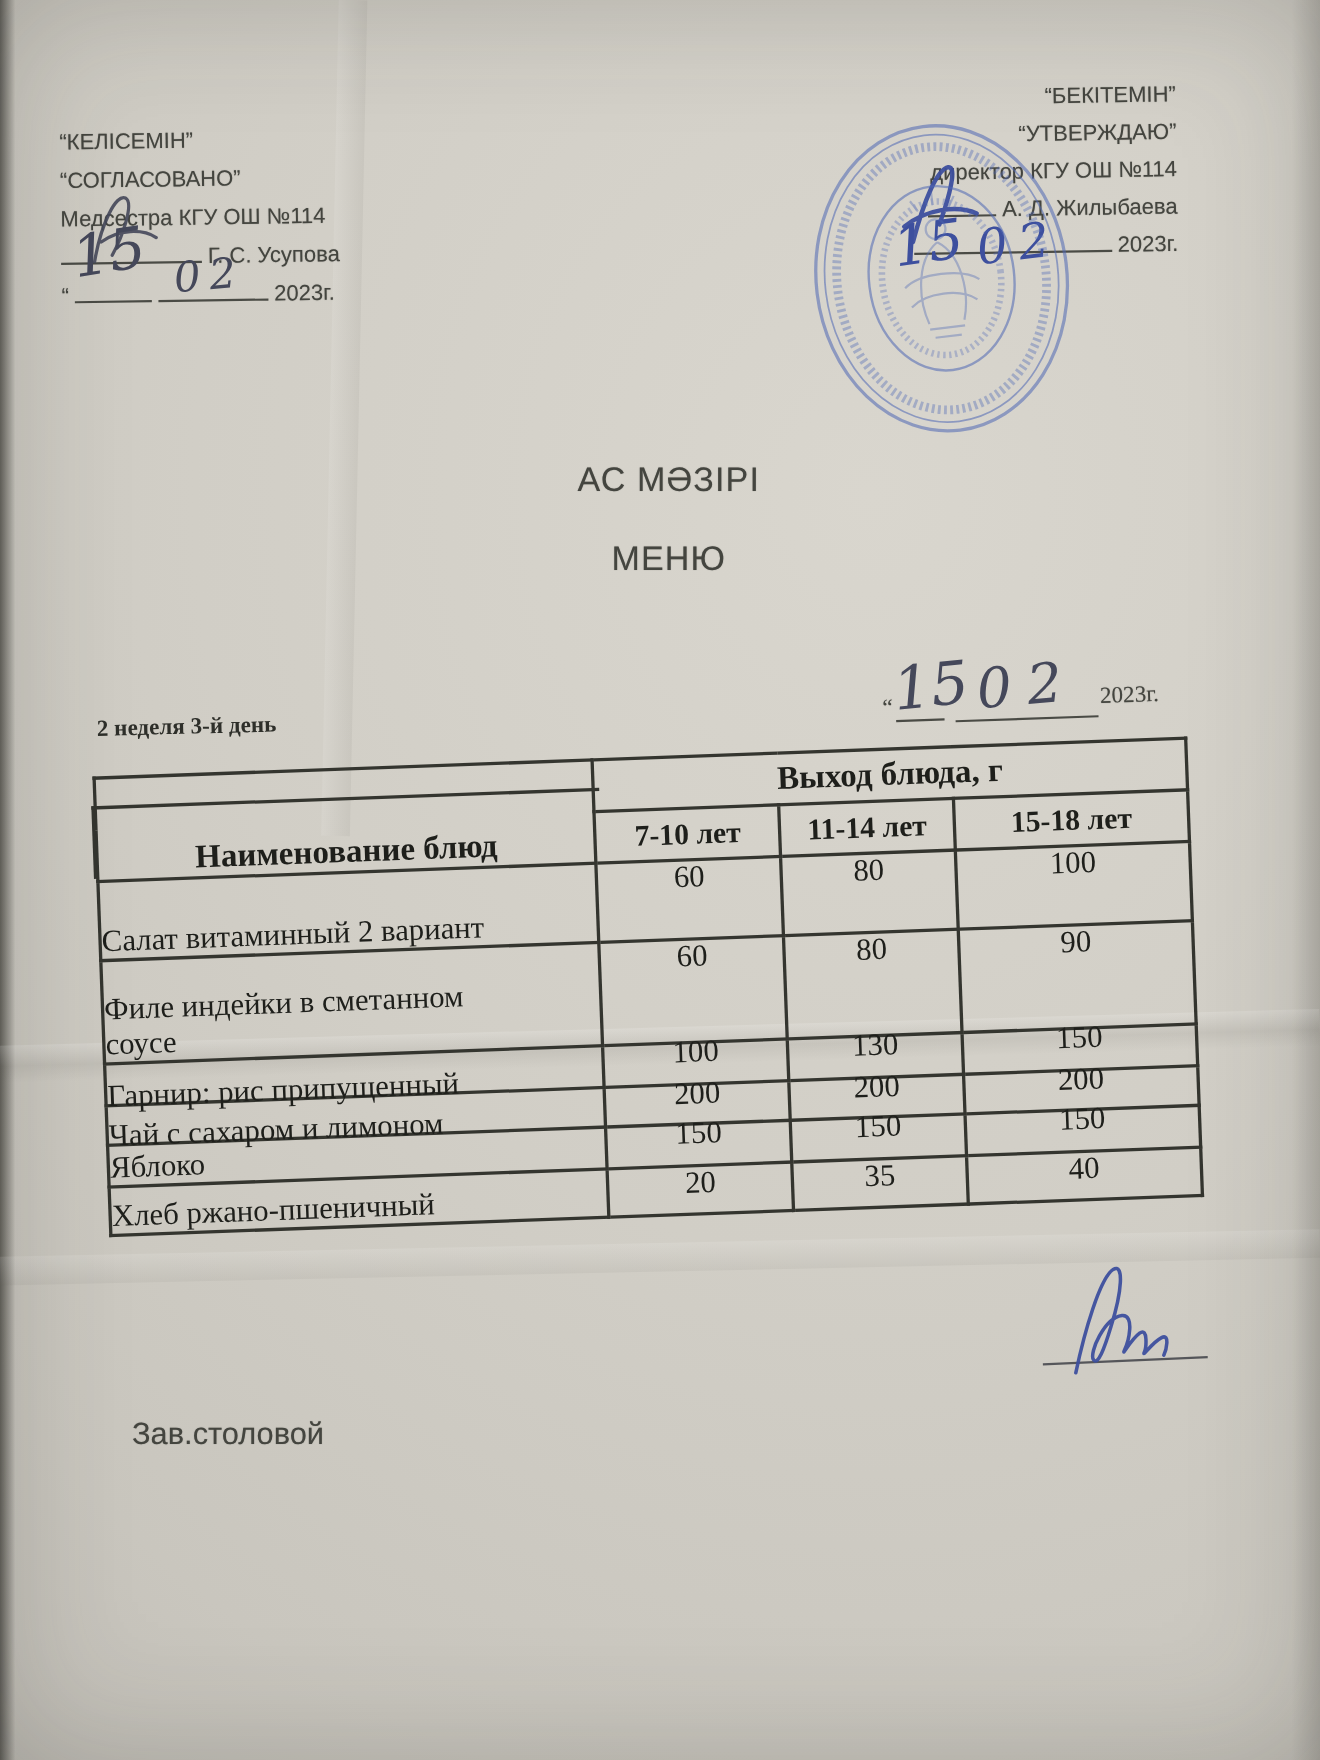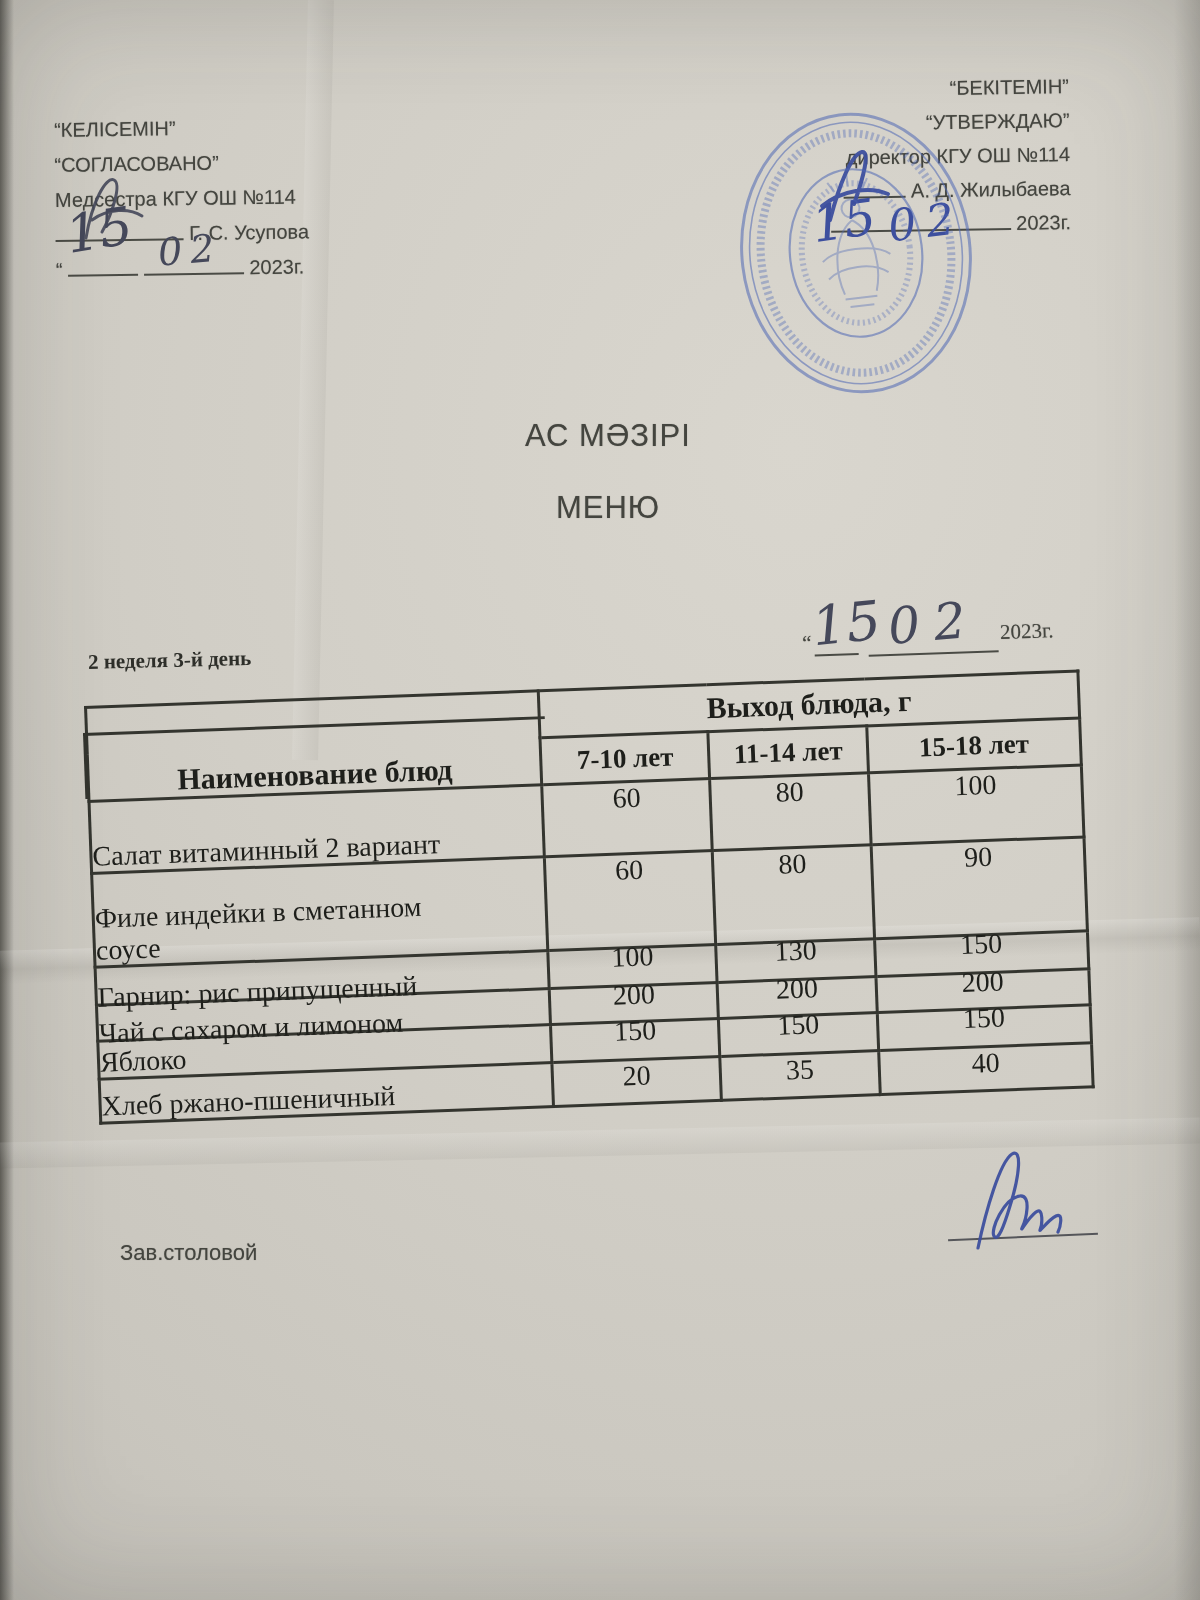--- a/index.html
+++ b/index.html
@@ -69,21 +69,21 @@
   tr.r-garnir{height:38px;} tr.r-chai{height:36px;} tr.r-apple{height:38px;} tr.r-bread{height:44px;}
   .narrow{display:inline-block;max-width:380px;}
   .sink{display:inline-block;transform:translateY(9px);}
   .lift{display:inline-block;transform:translateY(-7px);}
   
   td.th-name{border-top:none;border-left:none;}
   .nm-top{position:absolute;left:-2px;top:27px;width:462px;height:3px;background:#34352f;}
   .nm-left{position:absolute;left:-2px;top:27px;width:3px;height:66px;background:#34352f;}
 
   
-  .footer-role{position:absolute;left:120px;top:1240px;font-size:22px;}
+  .footer-role{position:absolute;left:120px;top:1288px;font-size:28px;}
   .foot-line{position:absolute;left:948px;top:1236px;width:150px;border-bottom:2px solid #55565a;transform:rotate(-2.5deg);}
 </style>
 </head>
 <body>
 
 <div class="page">
 
   <div class="crease c1"></div>
   <div class="crease c2"></div>
   <div class="crease c3"></div>

